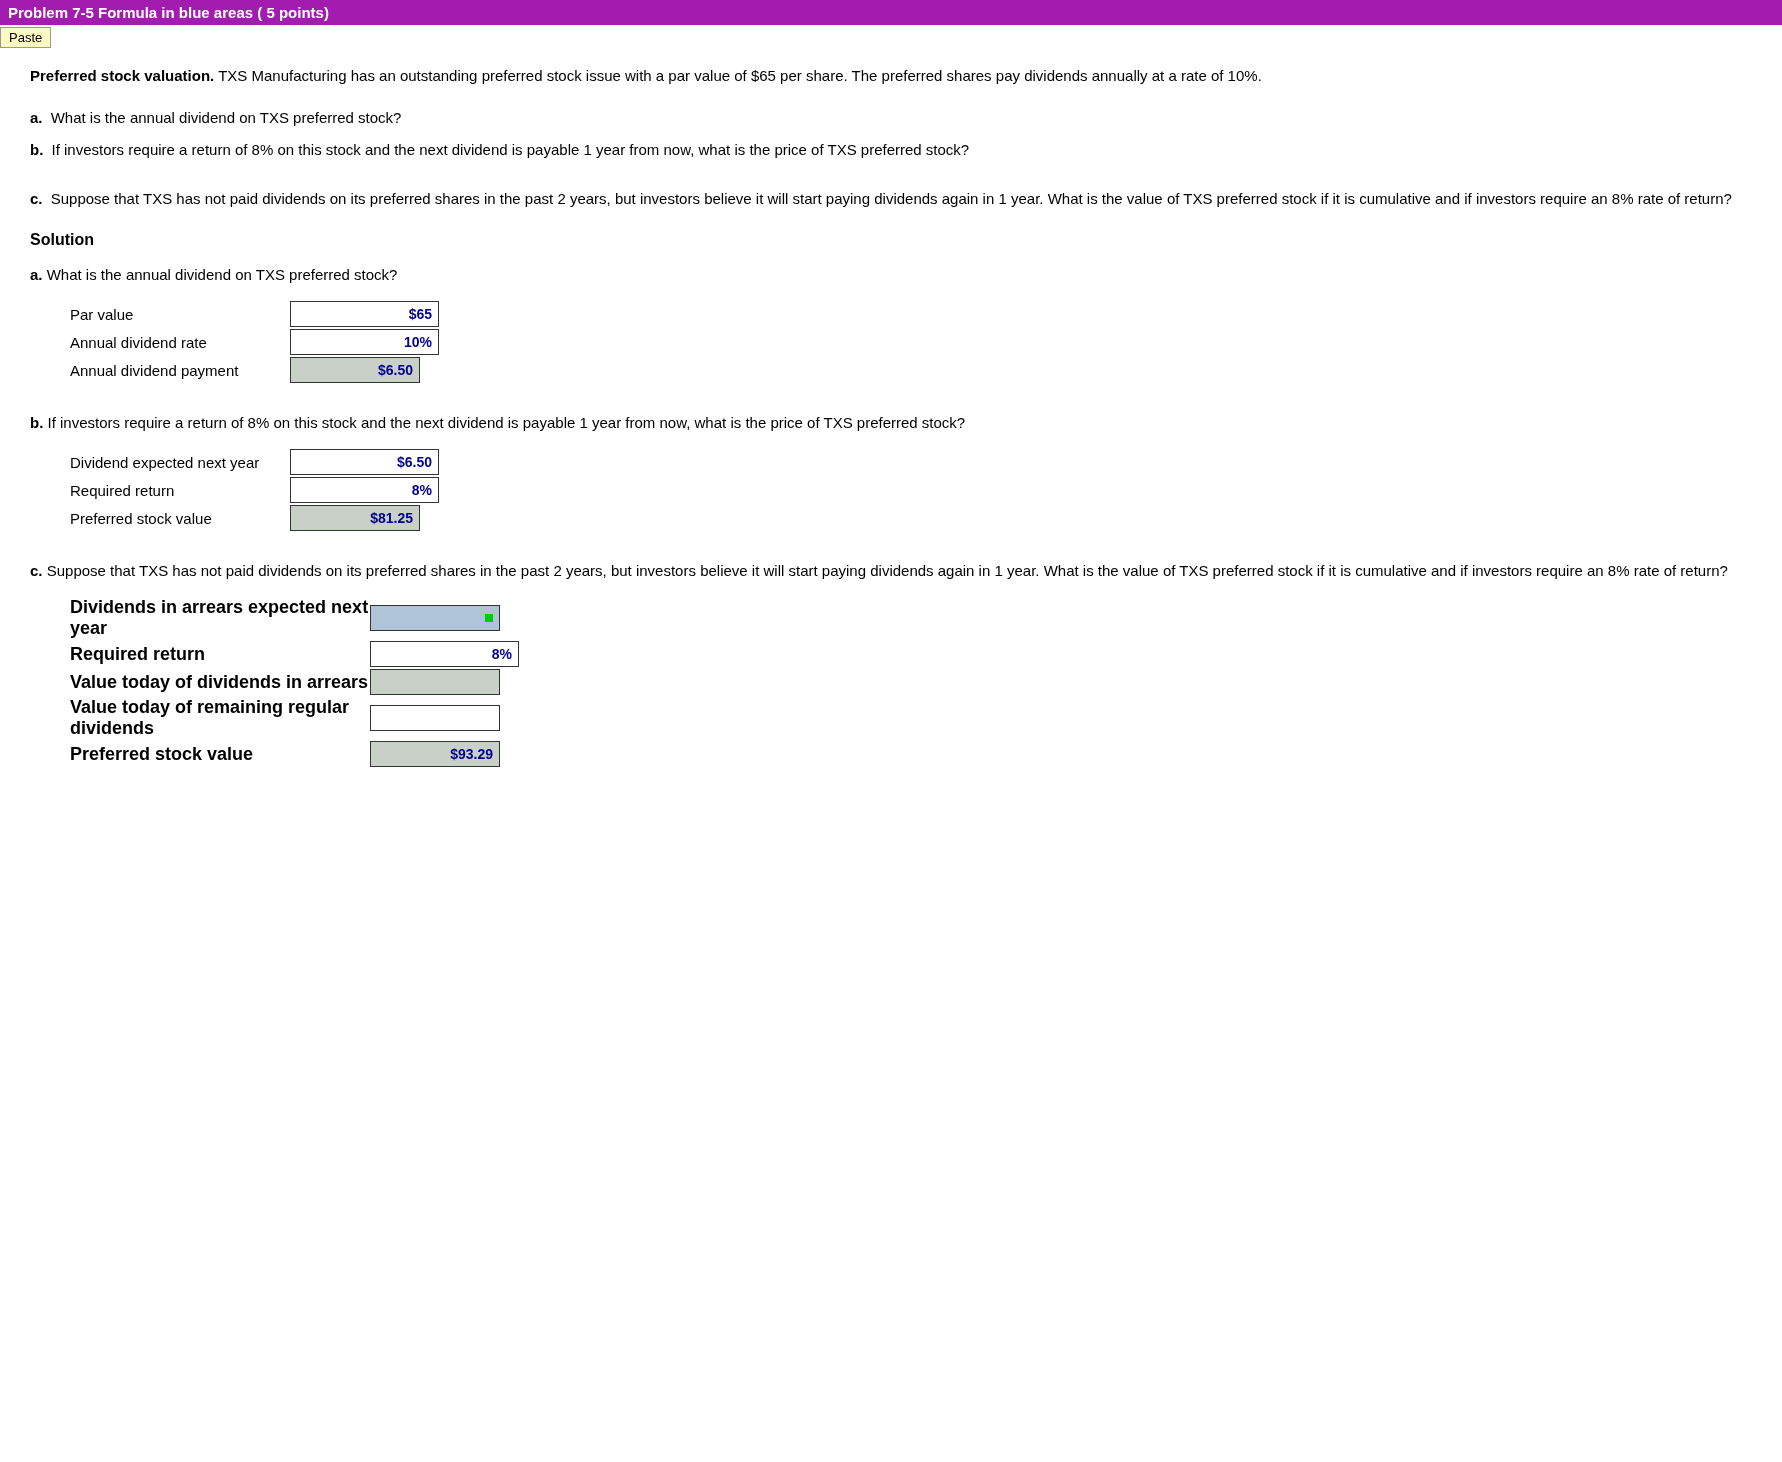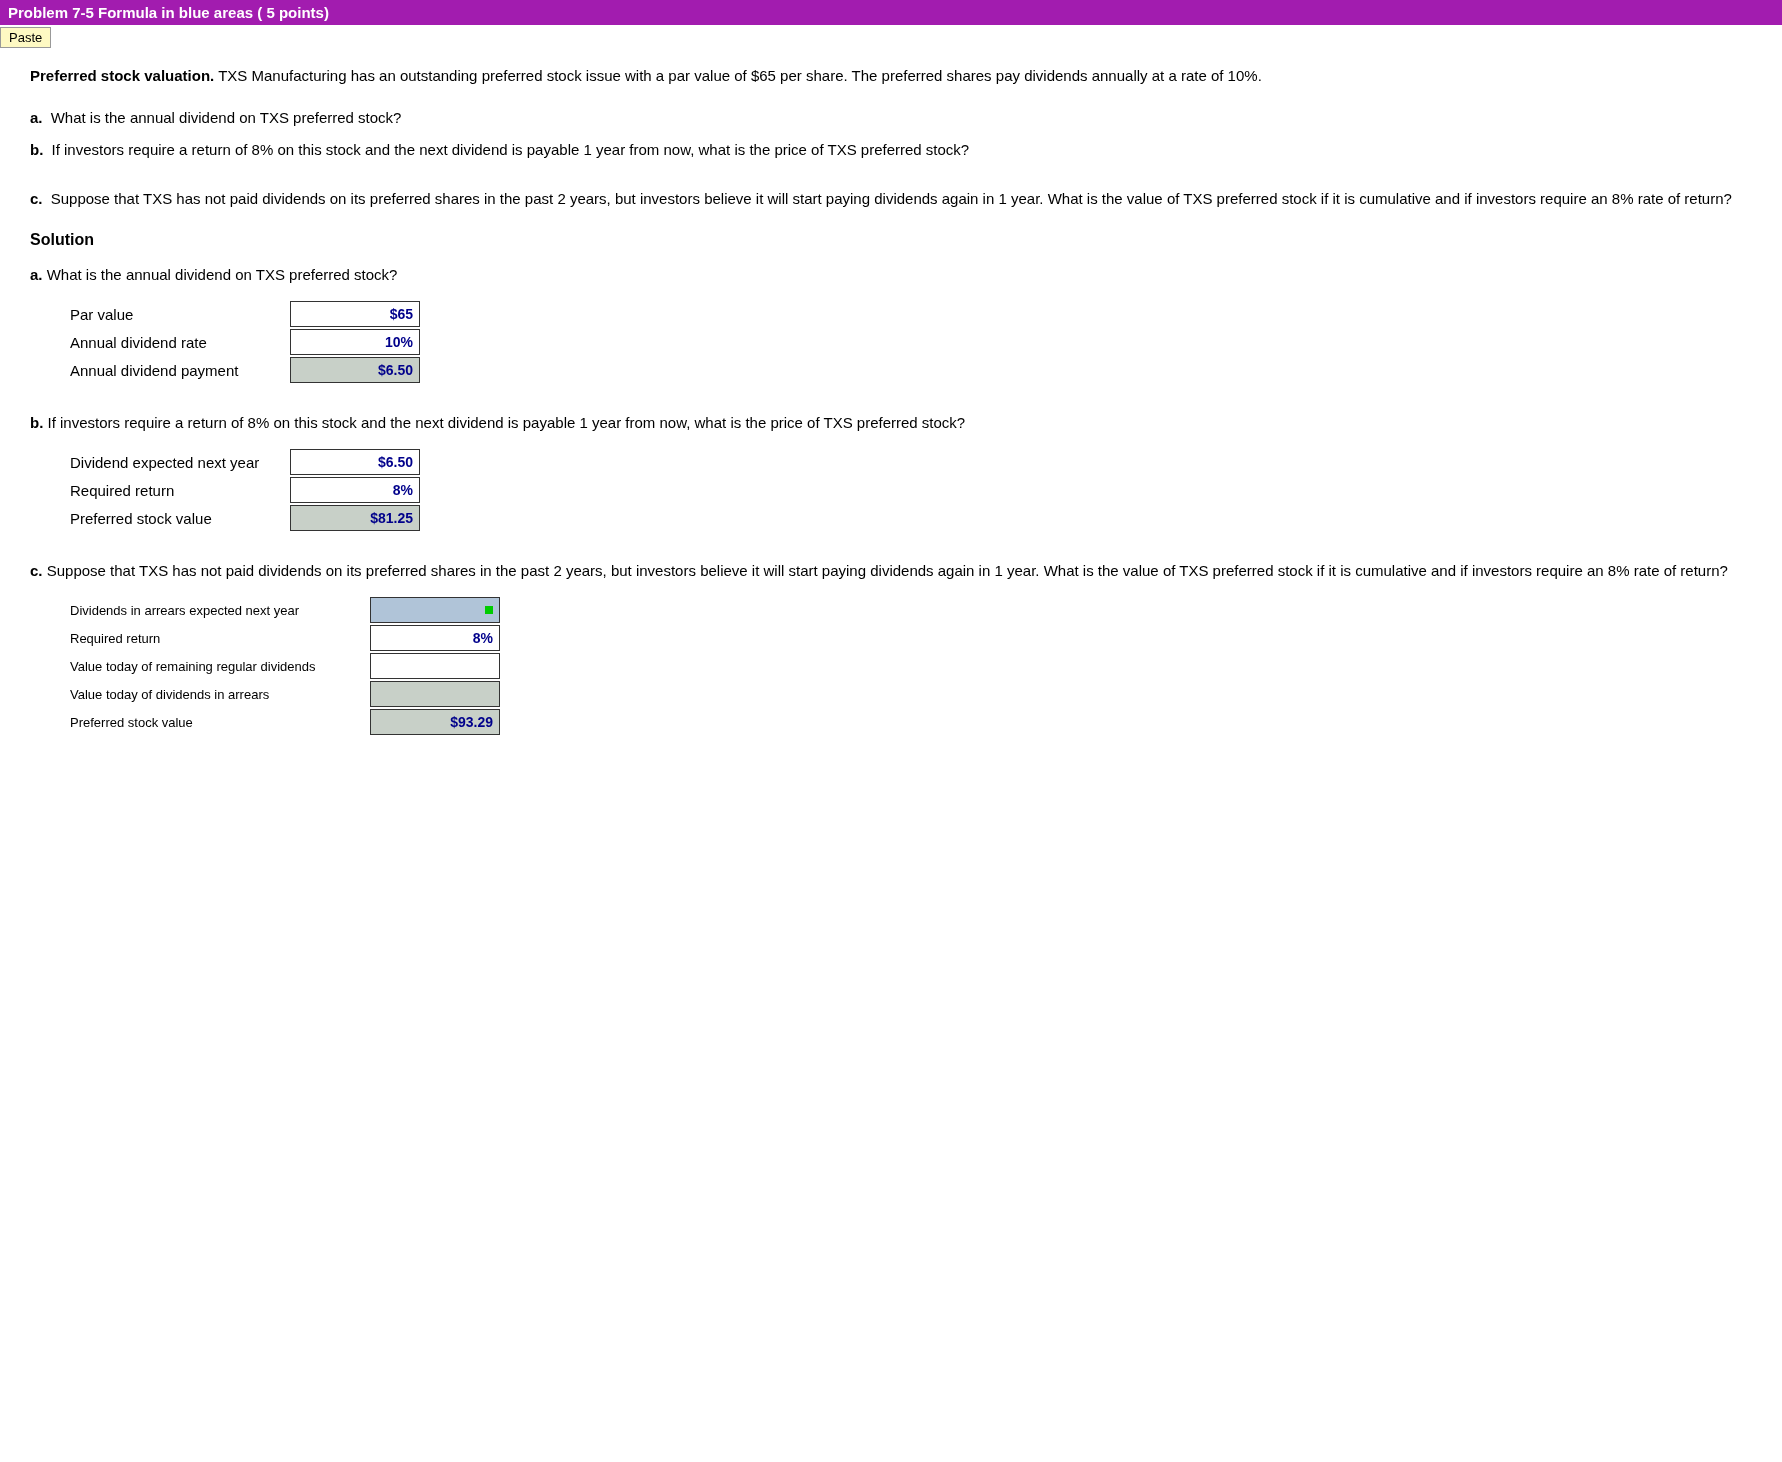--- a/index.html
+++ b/index.html
@@ -99,25 +99,26 @@
       margin-bottom: 2px;
     }
 
     .row-label {
       width: 220px;
       font-size: 15px;
     }
 
     .row-label-wide {
       width: 300px;
-      font-size: 13px;
+      font-size: 18px;
+      font-weight: bold;
     }
 
     .cell-input {
-      width: 130px;
+      width: 149px;
       height: 26px;
       border: 1px solid #333;
       text-align: right;
       padding-right: 6px;
       font-size: 14px;
       font-weight: bold;
       color: #00008b;
       background: #fff;
       display: flex;
       align-items: center;
@@ -277,27 +278,27 @@
       </div>
 
       <div class="data-row">
         <span class="row-label-wide">Required return</span>
         <div class="cell-input">
             <span>8%</span>
           </div>
       </div>
 
       <div class="data-row">
+        <span class="row-label-wide">Value today of dividends in arrears</span>
+        <div class="cell-empty-gray"></div>
+      </div>
+
+      <div class="data-row">
         <span class="row-label-wide">Value today of remaining regular dividends</span>
         <div class="cell-empty"></div>
-      </div>
-
-      <div class="data-row">
-        <span class="row-label-wide">Value today of dividends in arrears</span>
-        <div class="cell-empty-gray"></div>
       </div>
 
       <div class="data-row">
         <span class="row-label-wide">Preferred stock value</span>
         <div class="cell-calculated">
             <span>$93.29</span>
           </div>
       </div>
     </div>
   </div>

